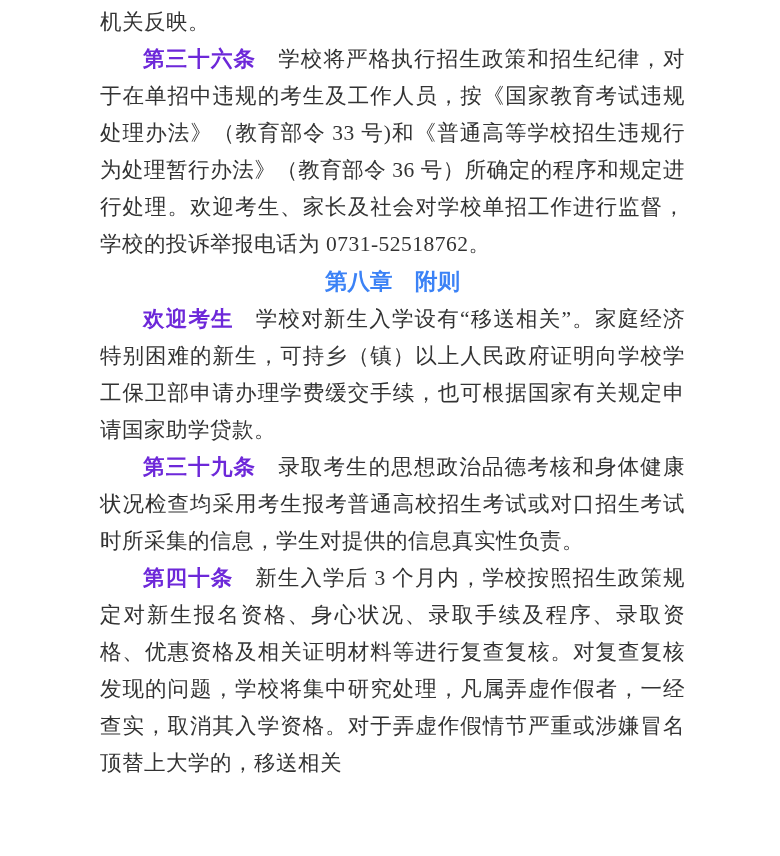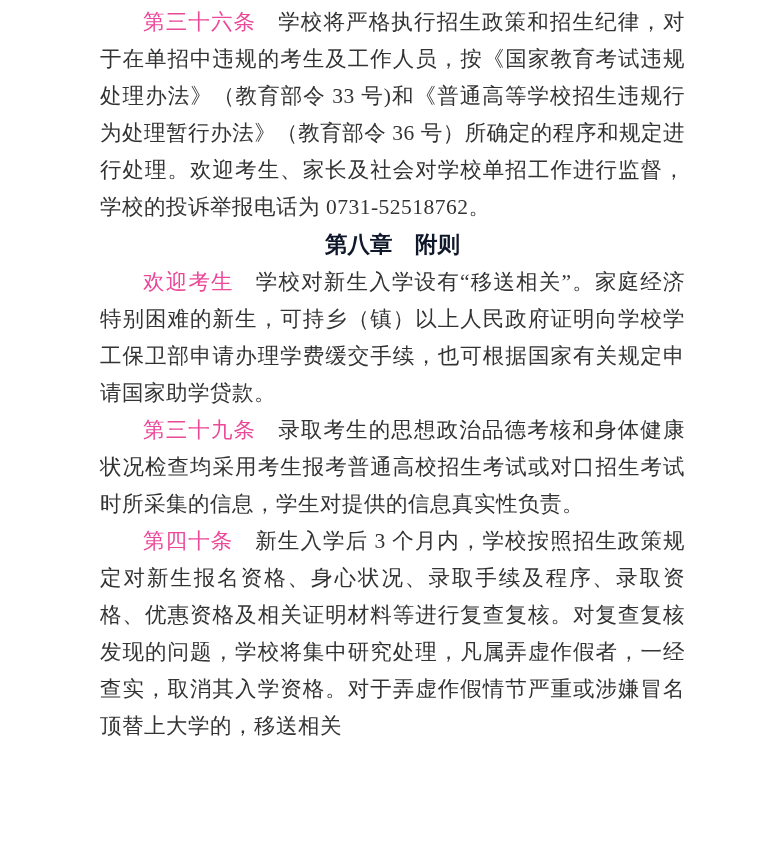--- a/index.html
+++ b/index.html
@@ -25,38 +25,39 @@
   .para {
     margin: 0;
     text-align: justify;
     letter-spacing: 0.5px;
   }
   .para.indent {
     text-indent: 2em;
   }
   .lead {
     font-family: "Liberation Sans", "DejaVu Sans", sans-serif;
-    font-weight: normal;
+    font-weight: bold;
     margin-right: 22px;
-    color: #ec4899;
+    color: #6d28d9;
   }
   .chapter {
     margin: 0;
     text-align: center;
     font-family: "Liberation Sans", "DejaVu Sans", sans-serif;
     font-weight: bold;
     font-size: 22.5px;
     line-height: 38px;
-    color: #0f172a;
+    color: #3b82f6;
   }
 </style>
 </head>
 <body style="background: rgb(255, 255, 255);">
 
 <div class="page" style="color: rgb(51, 51, 51);">
   <div id="doc-body">
+      <p class="para">机关反映。</p>
       <p class="para indent"><span class="lead">第三十六条</span><span>学校将严格执行招生政策和招生纪律，对于在单招中违规的考生及工作人员，按《国家教育考试违规处理办法》（教育部令 33 号)和《普通高等学校招生违规行为处理暂行办法》（教育部令 36 号）所确定的程序和规定进行处理。欢迎考生、家长及社会对学校单招工作进行监督，学校的投诉举报电话为 0731-52518762。</span></p>
       <h2 class="chapter">第八章　附则</h2>
       <p class="para indent"><span class="lead">欢迎考生</span><span>学校对新生入学设有“移送相关”。家庭经济特别困难的新生，可持乡（镇）以上人民政府证明向学校学工保卫部申请办理学费缓交手续，也可根据国家有关规定申请国家助学贷款。</span></p>
       <p class="para indent"><span class="lead">第三十九条</span><span>录取考生的思想政治品德考核和身体健康状况检查均采用考生报考普通高校招生考试或对口招生考试时所采集的信息，学生对提供的信息真实性负责。</span></p>
       <p class="para indent"><span class="lead">第四十条</span><span>新生入学后 3 个月内，学校按照招生政策规定对新生报名资格、身心状况、录取手续及程序、录取资格、优惠资格及相关证明材料等进行复查复核。对复查复核发现的问题，学校将集中研究处理，凡属弄虚作假者，一经查实，取消其入学资格。对于弄虚作假情节严重或涉嫌冒名顶替上大学的，移送相关</span></p>
     </div>
 </div>
 
 </body></html>

